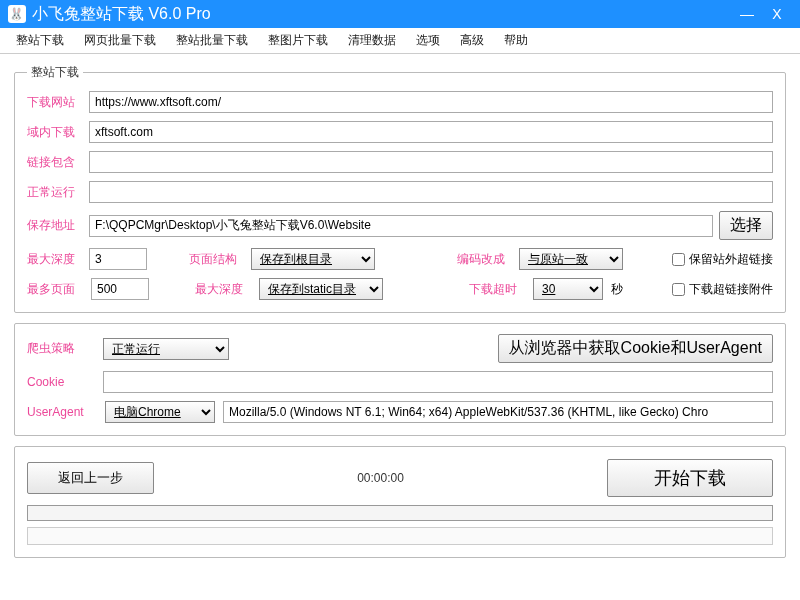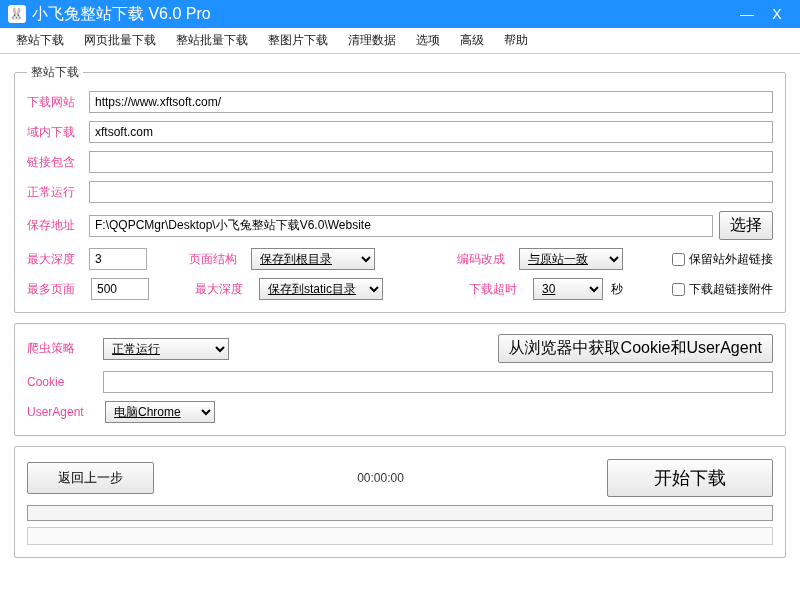--- a/index.html
+++ b/index.html
@@ -125,20 +125,21 @@
     <span class="spacer"></span>
     <button class="btn">从浏览器中获取Cookie和UserAgent</button>
   </div>
   <div class="row">
     <span class="label label-w">Cookie</span>
     <input type="text" class="input-full" value="" style="">
   </div>
   <div class="row">
     <span class="label label-w">UserAgent</span>
     <select style="width:110px"><option>电脑Chrome</option></select>
+    <input type="text" class="input-full" value="Mozilla/5.0 (Windows NT 6.1; Win64; x64) AppleWebKit/537.36 (KHTML, like Gecko) Chro" style="">
   </div>
 </fieldset>
 
 <div class="bottom-panel">
   <div class="action-row">
     <button class="btn" style="padding:6px 30px;font-size:13px">返回上一步</button>
     <span class="timer">00:00:00</span>
     <button class="btn btn-big">开始下载</button>
   </div>
   <div class="progress"></div>

